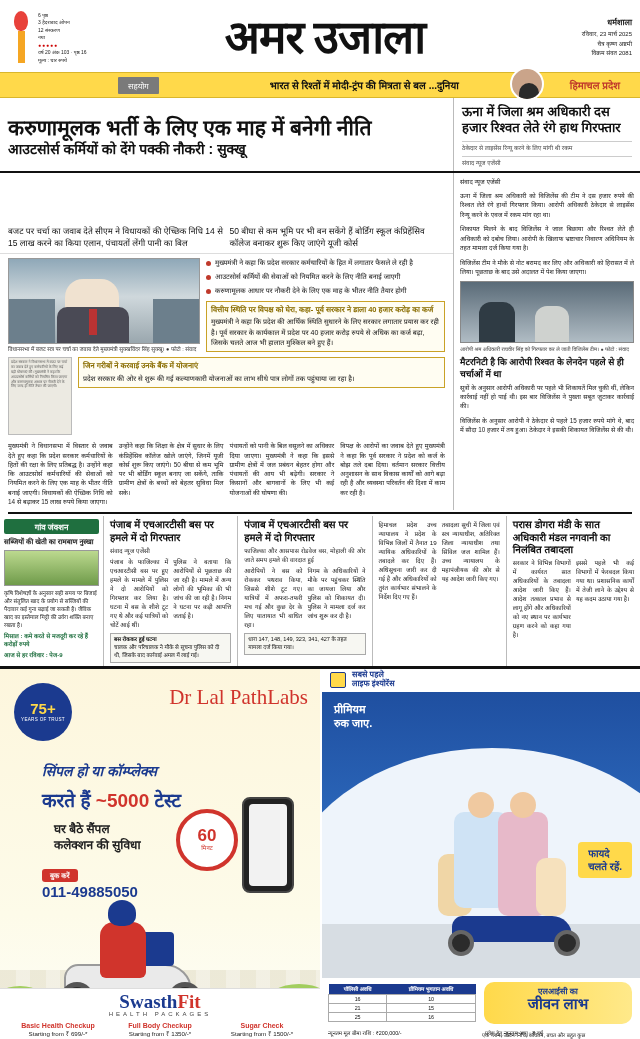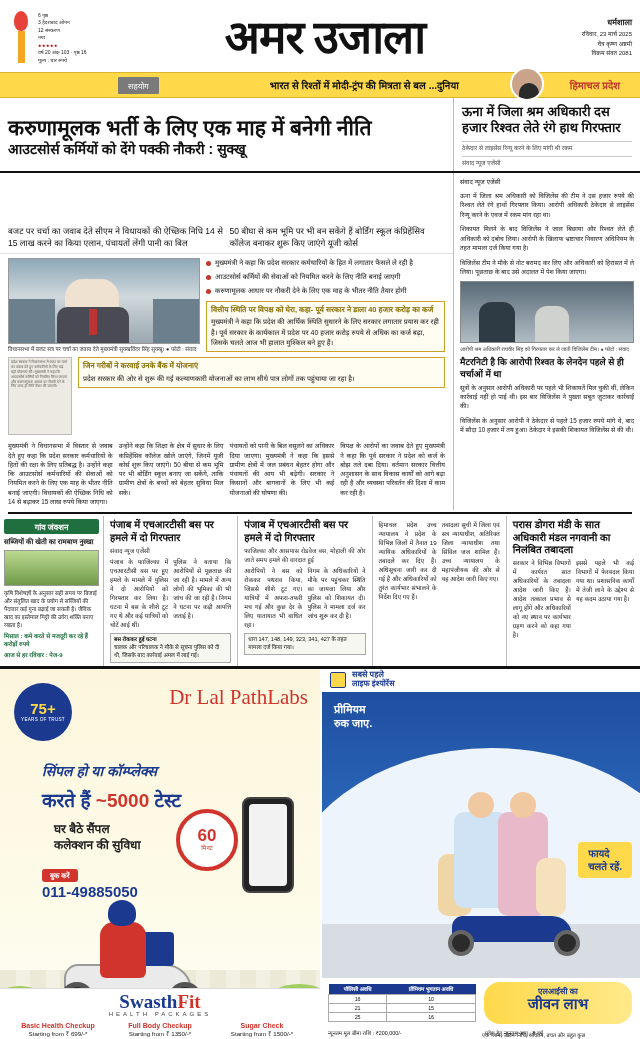--- a/index.html
+++ b/index.html
@@ -156,21 +156,21 @@
   .fam-kid1 { left:116px; bottom:62px; width:34px; height:62px; background:#f0d6a6; }
   .fam-kid2 { left:214px; bottom:62px; width:30px; height:58px; background:#f6e1bd; }
   .head-c { position:absolute; border-radius:50%; background:#f0c9a0; }
   .lic-hero .badge-yel { position:absolute; right:8px; top:150px; background:#ffd94a; color:#1b3a8f; font-size:10px; font-weight:bold; padding:5px 10px; border-radius:4px; line-height:1.3; }
   .scooter2 { position:absolute; left:118px; bottom:22px; width:150px; height:56px; }
   .sc2-b { position:absolute; left:12px; bottom:14px; width:120px; height:26px; background:#1b3a8f; border-radius:14px 26px 8px 8px; }
   .sc2-w1 { position:absolute; left:8px; bottom:0; width:26px; height:26px; border-radius:50%; background:#2b2b2b; border:4px solid #666; }
   .sc2-w2 { position:absolute; right:10px; bottom:0; width:26px; height:26px; border-radius:50%; background:#2b2b2b; border:4px solid #666; }
 
   .lic-low { height:138px; background:#fff; position:relative; padding:4px 6px; }
-  .jl-logo { position:absolute; right:8px; top:4px; width:148px; height:42px; background:linear-gradient(90deg,#ffd94a,#ffe98a); border-radius:16px; }
+  .jl-logo { position:absolute; right:8px; top:4px; width:148px; height:42px; background:linear-gradient(90deg,#ffd94a,#ffe98a); border-radius:10px; }
   .jl-logo .l1 { font-size:8px; font-weight:bold; color:#1b3a8f; text-align:center; padding-top:3px; }
   .jl-logo .l2 { font-size:15px; font-weight:bold; color:#1b3a8f; text-align:center; line-height:1; }
   .lic-table { font-size:5.4px; border-collapse:collapse; width:148px; margin-top:2px; }
   .lic-table th { background:#1b3a8f; color:#fff; padding:1px 2px; font-weight:bold; }
   .lic-table td { border:1px solid #aaa; padding:1px 2px; text-align:center; }
   .bul { font-size:5.4px; line-height:1.5; margin-top:3px; }
   .lic-foot { position:absolute; left:0; right:0; bottom:0; height:44px; background:#1b3a8f; color:#fff; }
   .lic-foot .disc { font-size:4.6px; text-align:center; padding-top:3px; color:#dbe6f5; }
 </style>
 </head>

